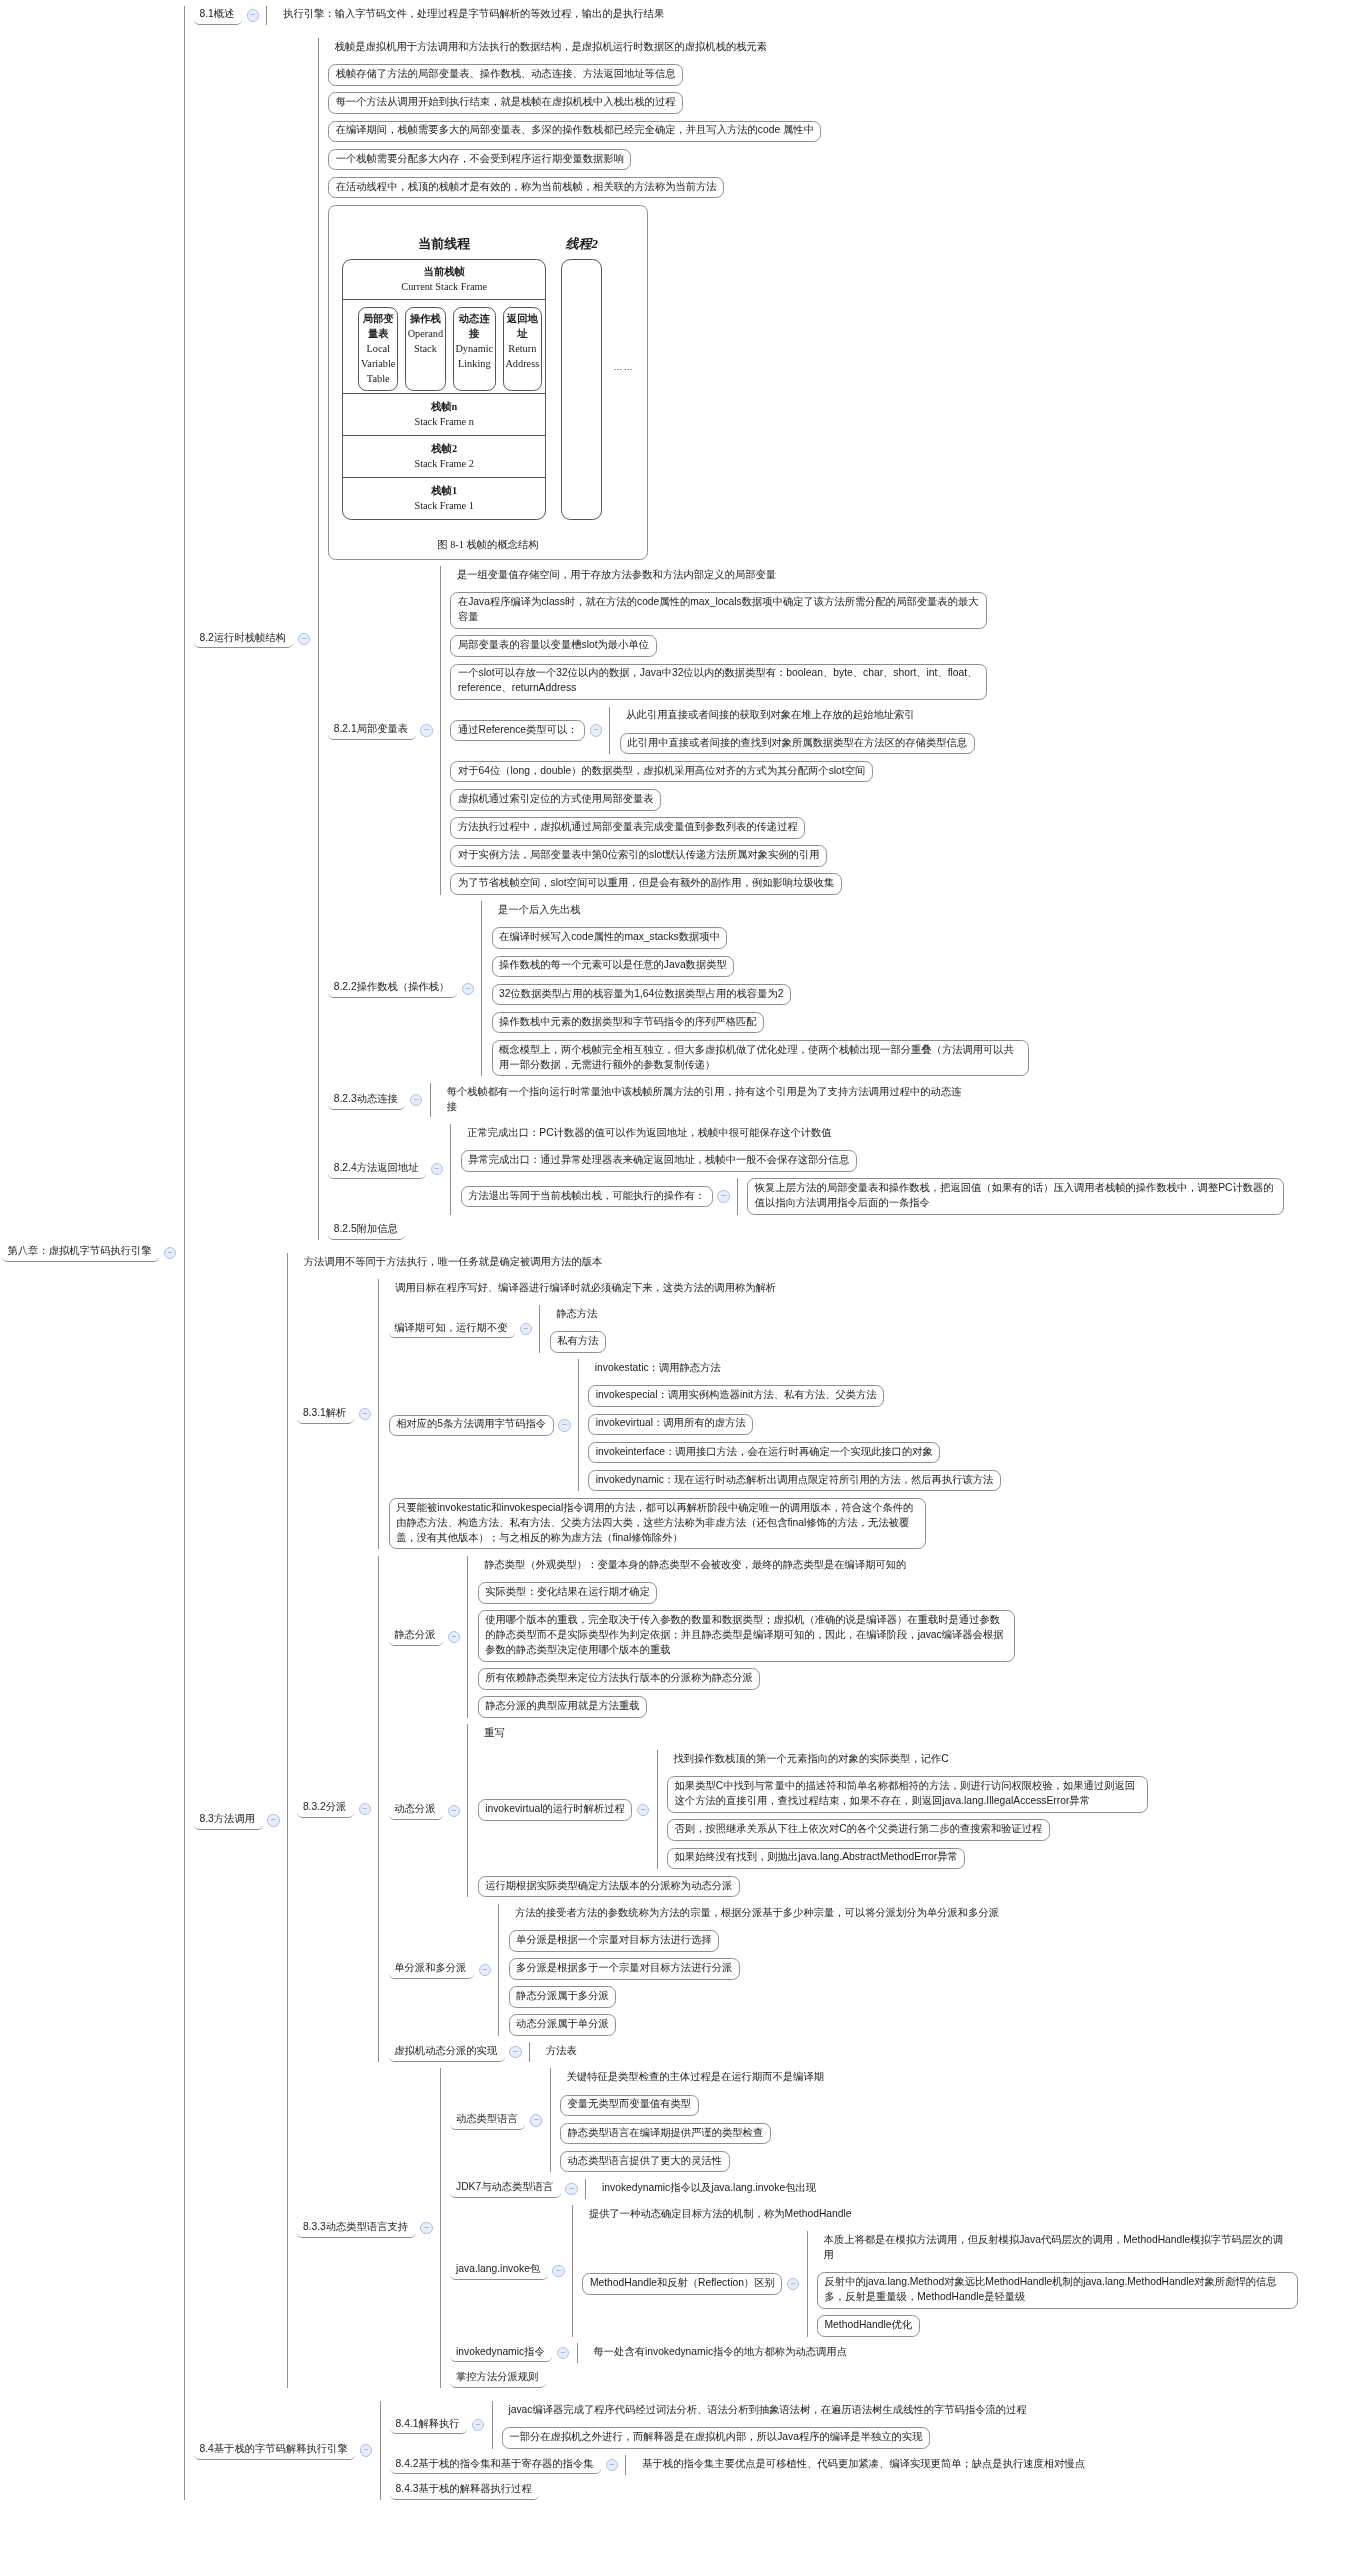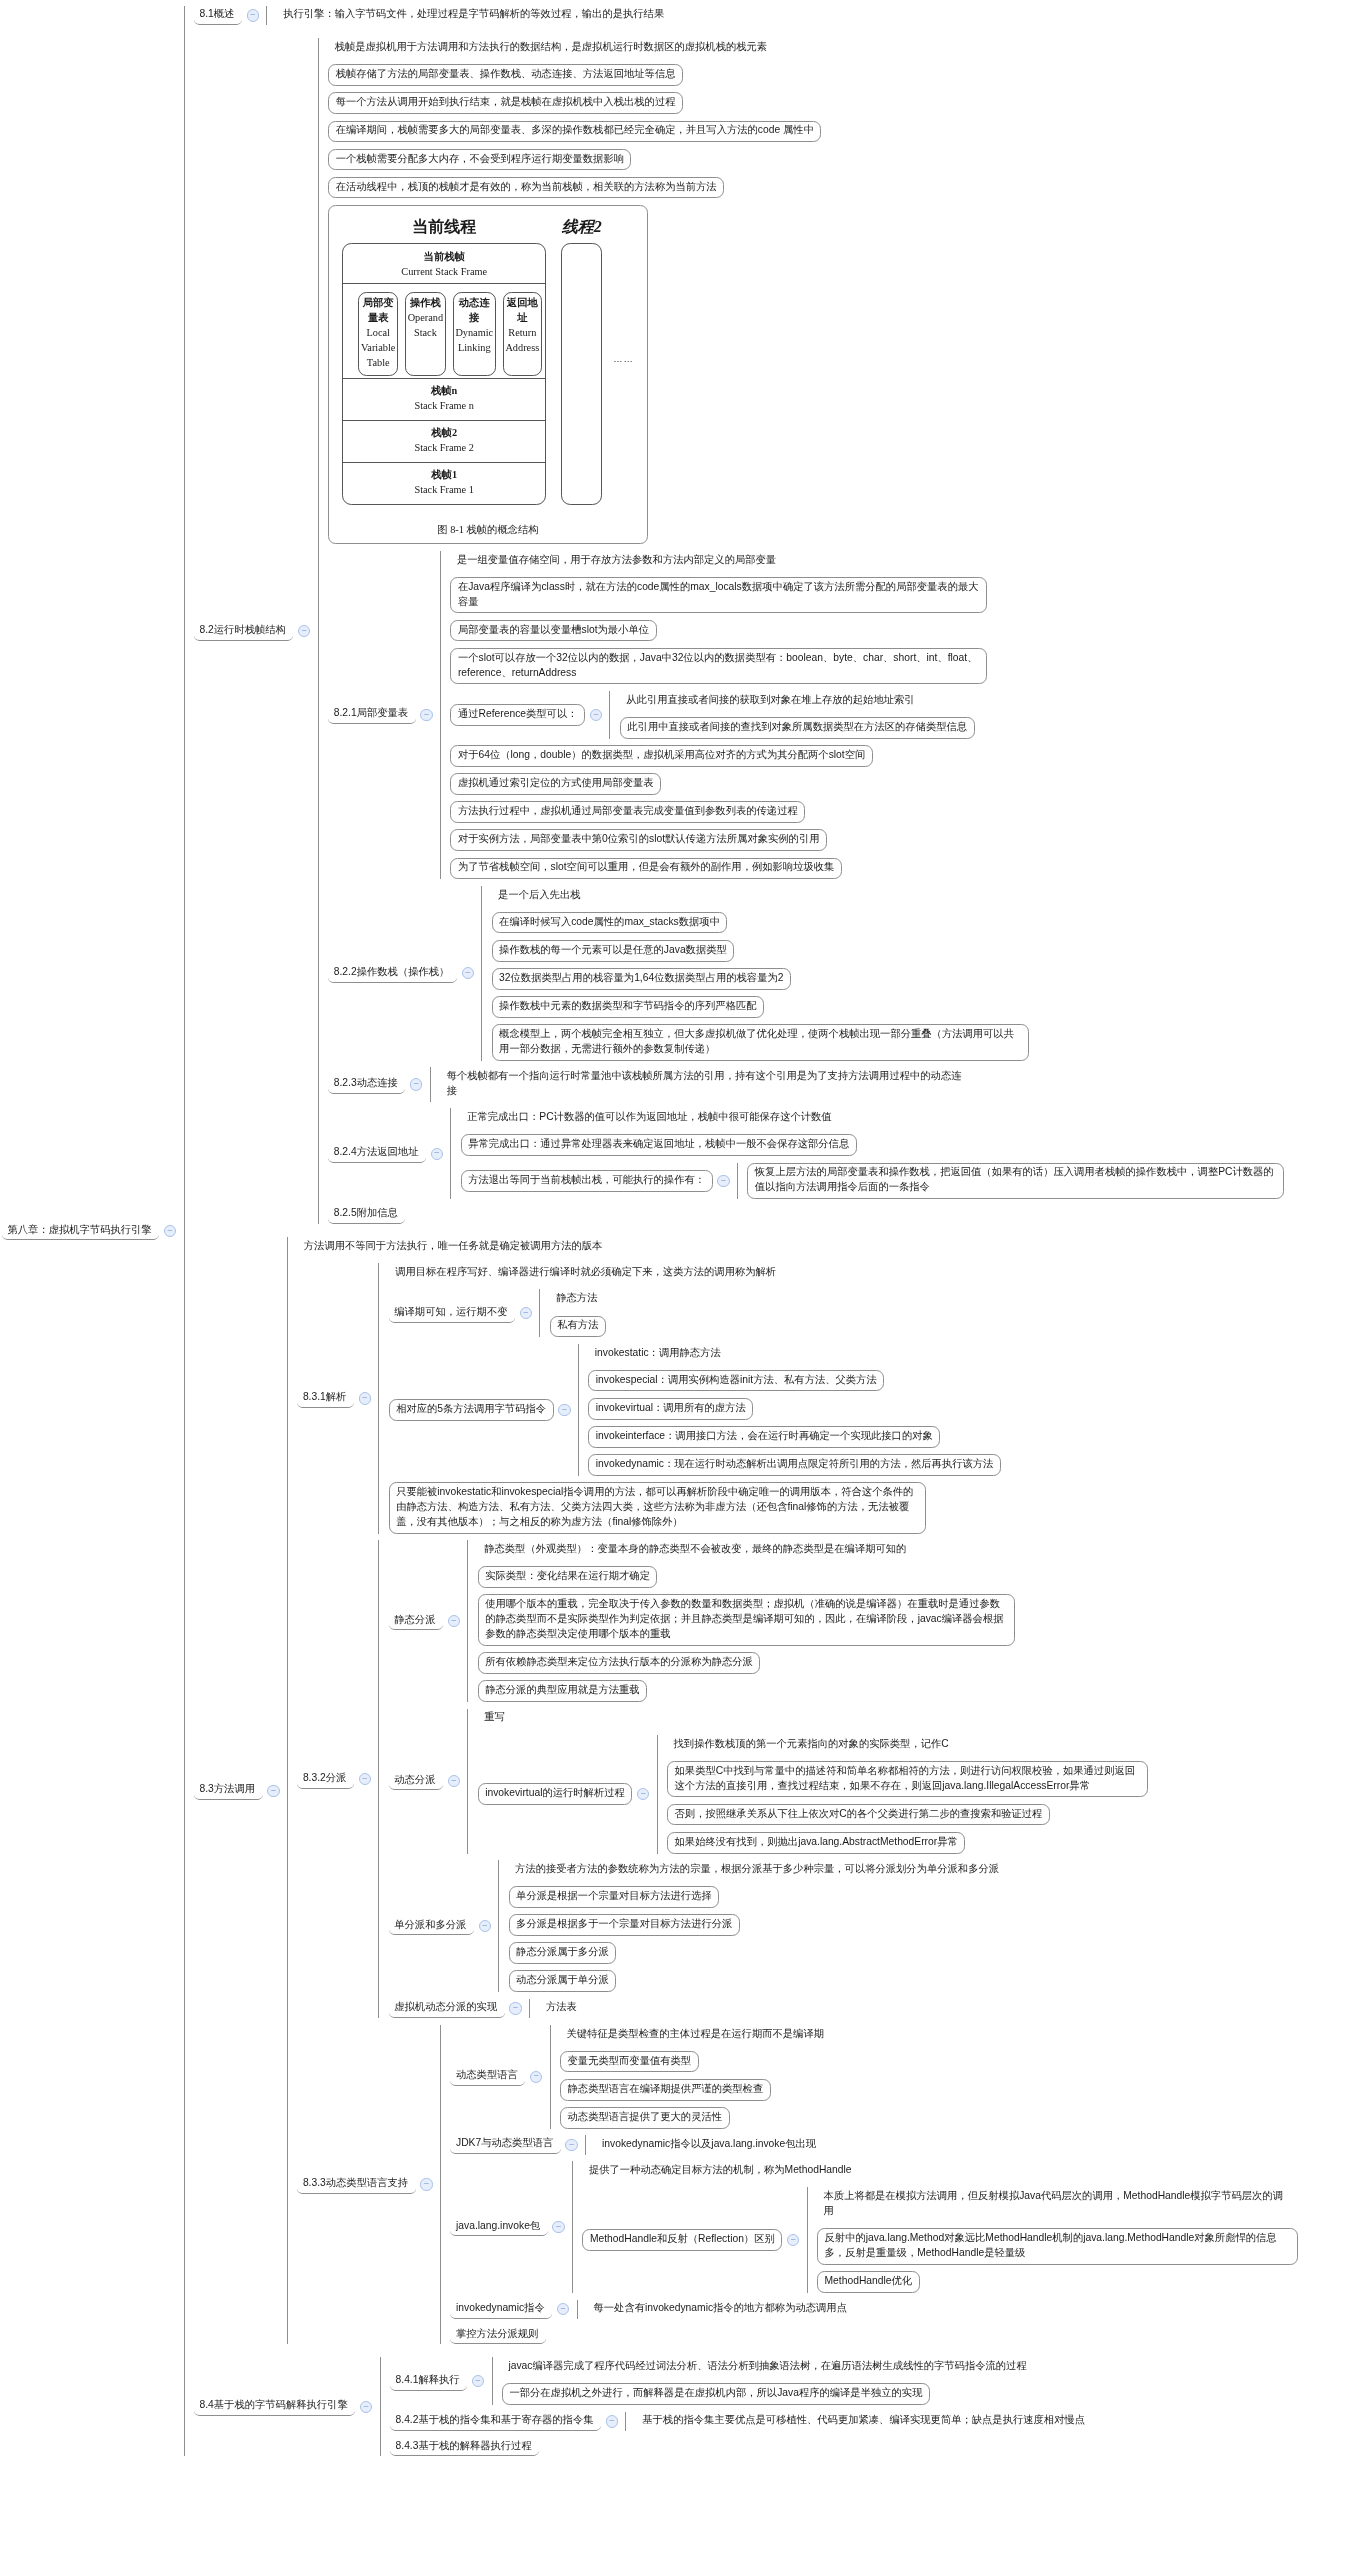--- a/index.html
+++ b/index.html
@@ -61,22 +61,23 @@
   .figure{
     border:1.4px solid var(--line);
     border-radius:7.5px;
     padding:9.3px 13px 5.6px 13px;
     display:flex;flex-direction:column;
     background:#fff;
   }
   .fig-body{display:flex;flex-direction:row;align-items:stretch;}
   .fig-col{display:flex;flex-direction:column;}
   .fig-col-title{
-    text-align:center;font-weight:bold;font-size:16px;margin-bottom:4.7px;
+    text-align:center;font-weight:bold;font-size:13px;margin-bottom:4.7px;
     font-family:"Liberation Serif","DejaVu Serif",serif;
+    margin-top:20px;
   }
   .fig-mainbox{
     border:1.2px solid #555;border-radius:9.3px;
     width:202px;display:flex;flex-direction:column;flex:1;
     overflow:hidden;
   }
   .fig-framehead{text-align:center;padding:5.6px 0 3.7px 0;}
   .fig-zh{font-weight:bold;font-size:10.3px;font-family:"Liberation Serif","DejaVu Serif",serif;}
   .fig-en{font-family:"Liberation Serif","DejaVu Serif",serif;font-size:10.3px;}
   .fig-inner{
@@ -522,20 +523,25 @@
                             <div class="topic box">否则，按照继承关系从下往上依次对C的各个父类进行第二步的查搜索和验证过程</div>
                           </div>
                         </div>
                         <div class="branch">
                           <div class="nodecell">
                             <div class="topic box">如果始终没有找到，则抛出java.lang.AbstractMethodError异常</div>
                           </div>
                         </div>
                       </div>
                     </div>
+                    <div class="branch">
+                      <div class="nodecell">
+                        <div class="topic box">运行期根据实际类型确定方法版本的分派称为动态分派</div>
+                      </div>
+                    </div>
                   </div>
                 </div>
                 <div class="branch">
                   <div class="nodecell">
                     <div class="topic sec">单分派和多分派</div>
                     <span class="collapse">−</span>
                   </div>
                   <div class="children">
                     <div class="branch">
                       <div class="nodecell">

